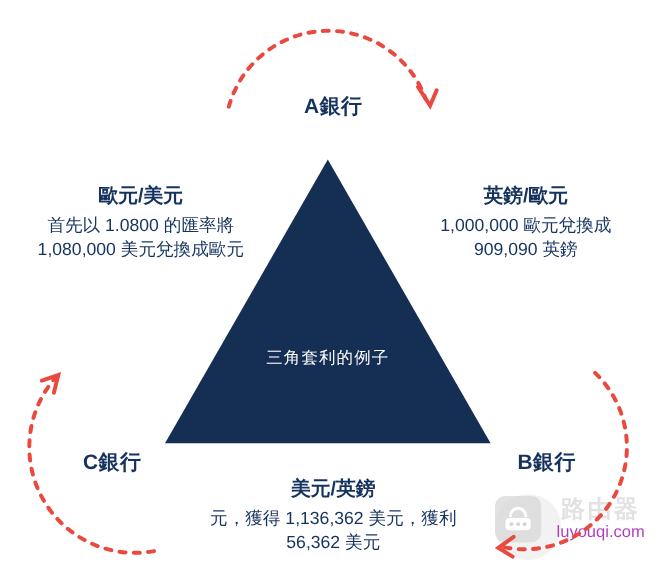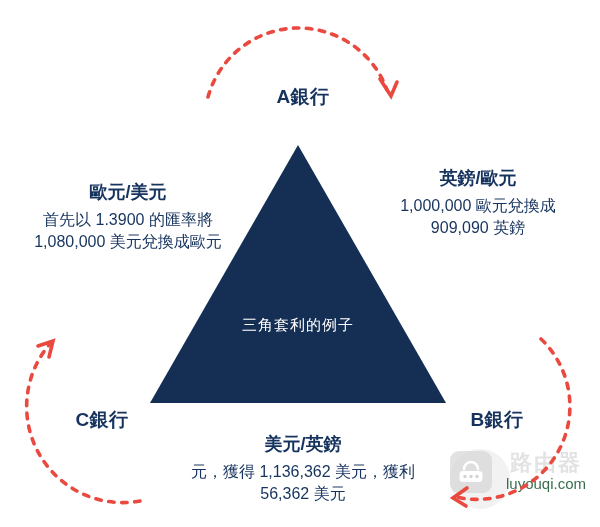--- a/index.html
+++ b/index.html
@@ -25,21 +25,21 @@
   .wm-circle{
     position:absolute;left:0px;top:0px;width:60px;height:60px;border-radius:50%;
     background:rgba(225,225,225,.55);
   }
   .wm-plate{
     position:absolute;left:0px;top:2px;width:42px;height:42px;border-radius:9px;
     background:rgba(210,210,210,.75);display:flex;align-items:center;justify-content:center;
   }
   .wm-texts{position:absolute;left:56px;top:2px;color:#dedede;text-align:center;}
   .wm-name{font-size:22px;font-weight:700;letter-spacing:2px;line-height:24px;}
-  .wm-domain{font-size:15px;color:#14532d;line-height:18px;}
+  .wm-domain{font-size:15px;color:#a21caf;line-height:18px;}
 </style>
 </head>
 <body>
 
 <div class="canvas">
 
   <div class="watermark">
     <div class="wm-circle"></div>
     <div class="wm-plate">
       <svg width="30" height="30" viewBox="0 0 30 30">
@@ -71,24 +71,24 @@
       <polyline points="38,346 53,341 49,357" stroke-dasharray="none"></polyline>
     </g>
   </svg>
 
   <div class="tri-label">三角套利的例子</div>
 
   <div class="txt bank" style="left:258px;top:84px;width:90px;">A銀行</div>
   <div class="txt bank" style="left:452px;top:407px;width:90px;">B銀行</div>
   <div class="txt bank" style="left:57px;top:407px;width:90px;">C銀行</div>
 
-  <div class="txt" style="left:8px;top:166px;width:240px;margin-top:14px;">
+  <div class="txt" style="left:8px;top:166px;width:240px;">
     <div class="pair">歐元/美元</div>
     <div class="body">
-      <span class="ln">首先以 1.3900 的匯率將</span>
+      <span class="ln">首先以 1.0800 的匯率將</span>
       <span class="ln">1,080,000 美元兌換成歐元</span>
     </div>
   </div>
 
   <div class="txt" style="left:360px;top:166px;width:236px;">
     <div class="pair">英鎊/歐元</div>
     <div class="body">
       <span class="ln">1,000,000 歐元兌換成</span>
       <span class="ln">909,090 英鎊</span>
     </div>

